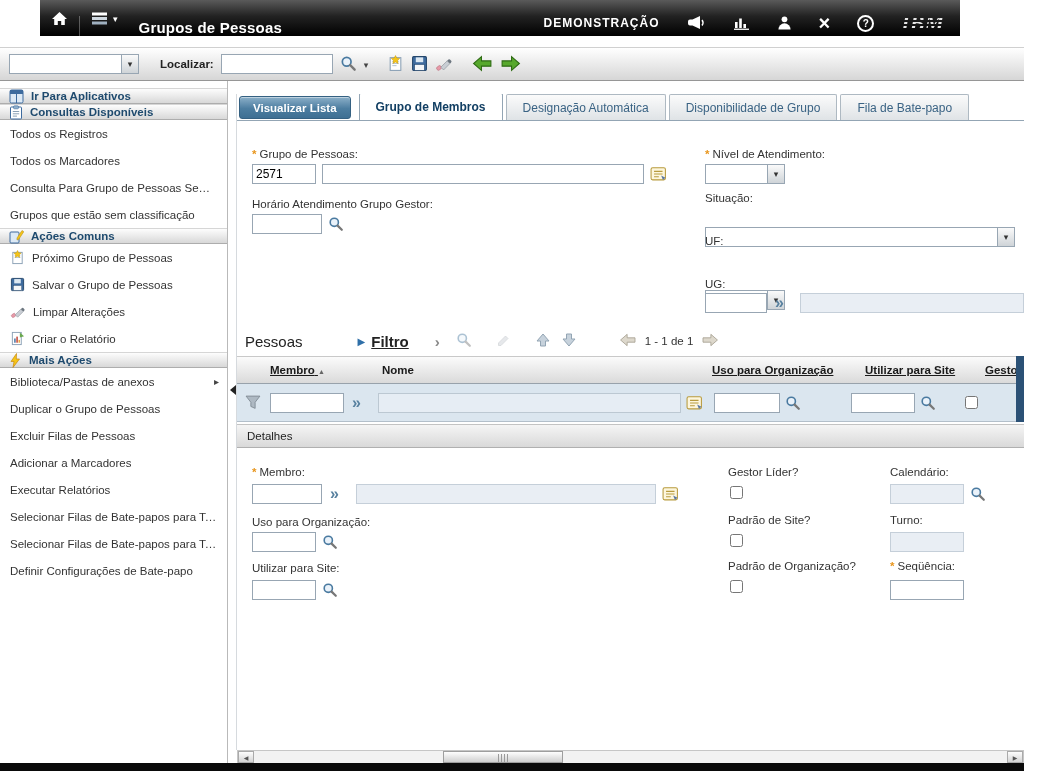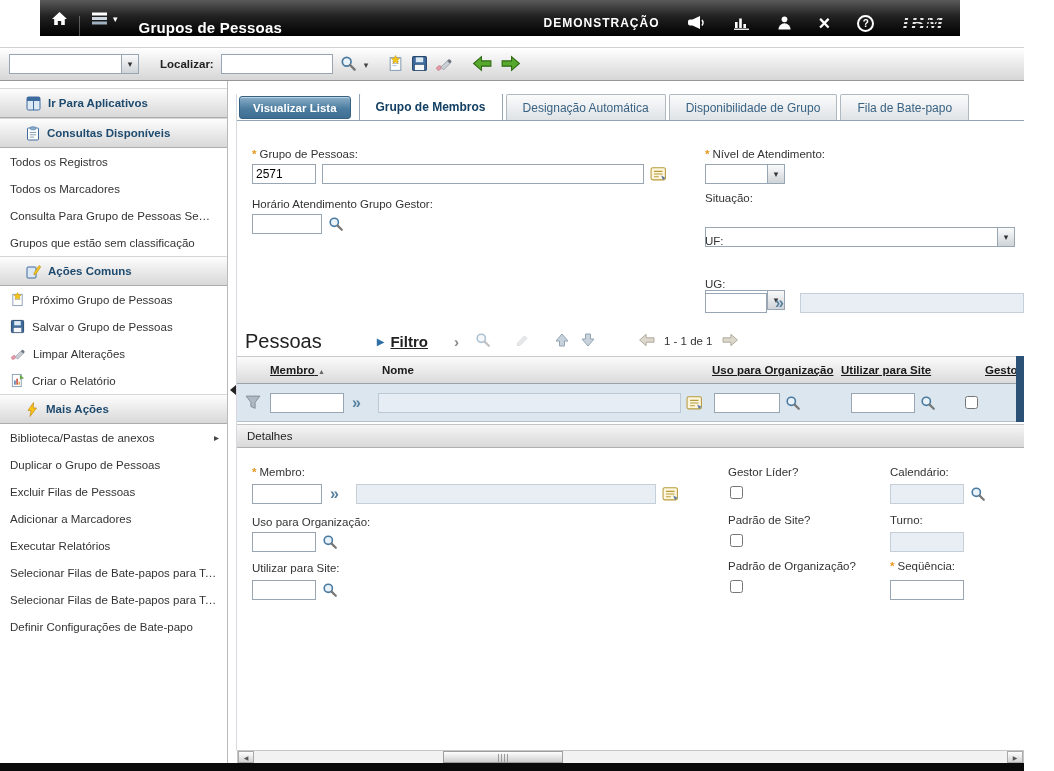--- a/index.html
+++ b/index.html
@@ -36,22 +36,22 @@
   .sel-btn{position:absolute;top:0;right:0;bottom:0;width:17px;
     background:linear-gradient(#fafafa,#cfd4d8);border-left:1px solid #98a6b3;
     display:flex;align-items:center;justify-content:center;cursor:pointer;}
   .sel-btn::before{content:"▾";font-size:9px;color:#333;}
   .fld{height:20px;border:1px solid #98a6b3;background:#fff;font-family:inherit;font-size:12px;padding:0 3px;}
   .fld.ro{background:#e9eef4;border-color:#c5cfd9;}
   .g-caret-s::before{content:"▾";font-size:9px;color:#444;}
 
   
   .sidebar{position:absolute;left:0;top:81px;width:228px;height:682px;background:#fff;border-right:1px solid #b9b9b9;}
-  .sh{height:30px;background:linear-gradient(#fdfdfd,#d8d8d8);border-top:1px solid #d6d6d6;border-bottom:1px solid #adadad;
-    display:flex;align-items:center;gap:7px;padding:0 26px;cursor:pointer;}
+  .sh{height:16px;background:linear-gradient(#fdfdfd,#d8d8d8);border-top:1px solid #d6d6d6;border-bottom:1px solid #adadad;
+    display:flex;align-items:center;gap:7px;padding:0 9px;cursor:pointer;}
   .sh-t{font-size:11.5px;font-weight:bold;color:#1e4a6e;white-space:nowrap;}
   .si{height:27px;display:flex;align-items:center;gap:7px;padding:8px 10px;font-size:11.5px;color:#333;cursor:pointer;}
   .si .itxt{white-space:nowrap;overflow:hidden;text-overflow:ellipsis;}
   .g-submenu::before{content:"▸";font-size:10px;color:#444;}
 
   
   .main{position:absolute;left:237px;top:94px;width:787px;height:656px;}
   .cline{position:absolute;left:236px;top:94px;width:1px;height:656px;background:#d6dade;}
   .tabs{position:absolute;left:0;top:0;right:0;height:27px;display:flex;align-items:flex-end;border-bottom:1px solid #93a5b4;overflow:hidden;}
   .viewlist{height:23px;margin:0 8px 1px 2px;padding:0 13px;display:flex;align-items:center;
@@ -61,21 +61,21 @@
     background:linear-gradient(#fbfbfb,#dfe3e6);border:1px solid #aeb9c2;border-bottom:none;
     border-radius:2px 2px 0 0;margin-right:3px;white-space:nowrap;cursor:pointer;}
   .tab.active{background:#fff;color:#123f63;font-weight:bold;height:27px;border-color:#93a5b4;position:relative;z-index:2;}
 
   .lbl{font-size:11.5px;color:#333;white-space:nowrap;}
   .req::before{content:"*";color:#e8951c;font-weight:bold;margin-right:3px;}
   .g-chevrons::before{content:"»";color:#57809f;font-weight:bold;font-size:16px;line-height:20px;}
 
   
   .ptool{position:absolute;left:0;top:234px;width:787px;height:26px;display:flex;align-items:center;}
-  .ptitle{font-size:20px;color:#222;margin-left:8px;}
+  .ptitle{font-size:15px;color:#222;margin-left:8px;}
   .g-play::before{content:"▶";font-size:10px;color:#2f6fa8;}
   .flink{font-size:15px;color:#222;text-decoration:underline;font-weight:bold;cursor:pointer;}
   .g-gt::before{content:"›";font-size:15px;color:#8a8a8a;font-weight:bold;}
   .pg{font-size:11.5px;color:#333;}
   .dim{opacity:.45;}
   .thead{position:absolute;left:0;top:262px;width:787px;height:28px;
     background:linear-gradient(#fbfbfb,#dadada);border-top:1px solid #c9c9c9;border-bottom:1px solid #98a2ab;overflow:hidden;}
   .th{position:absolute;top:7px;font-size:11.5px;font-weight:bold;color:#1a1a1a;white-space:nowrap;cursor:pointer;}
   .th.sort{text-decoration:underline;}
   .g-sort::before{content:"▲";font-size:7px;color:#666;}
@@ -398,21 +398,21 @@
         <svg width="18" height="14" viewBox="0 0 20 16">
             <path d="M2 5.5 h9 V1.5 L18.5 8 11 14.5 V10.5 H2 z" fill="#ddd8cc" stroke="#a8a294"></path>
           </svg>
       </span>
     </div>
 
     <div class="thead">
       <span class="th sort" style="left:33px;"><span>Membro</span> <span class="gi g-sort"></span></span>
       <span class="th" style="left:145px;">Nome</span>
       <span class="th sort" style="left:475px;">Uso para Organização</span>
-      <span class="th sort" style="left:604px;">Utilizar para Site</span>
+      <span class="th sort" style="left:628px;">Utilizar para Site</span>
       <span class="th sort" style="left:748px;">Gestor Líder?</span>
     </div>
 
     <div class="erow">
       <span class="gi abs" style="left:8px;top:11px;">
         <svg width="16" height="15" viewBox="0 0 15 14">
             <path d="M1 1 h13 L9.5 6.8 v5.7 l-4 -1.8 V6.8 z" fill="#aeb9c3" stroke="#7c8791" stroke-width=".8"></path>
           </svg>
       </span>
       <input class="fld abs" style="left: 33px; top: 9px; width: 74px;" value="">

